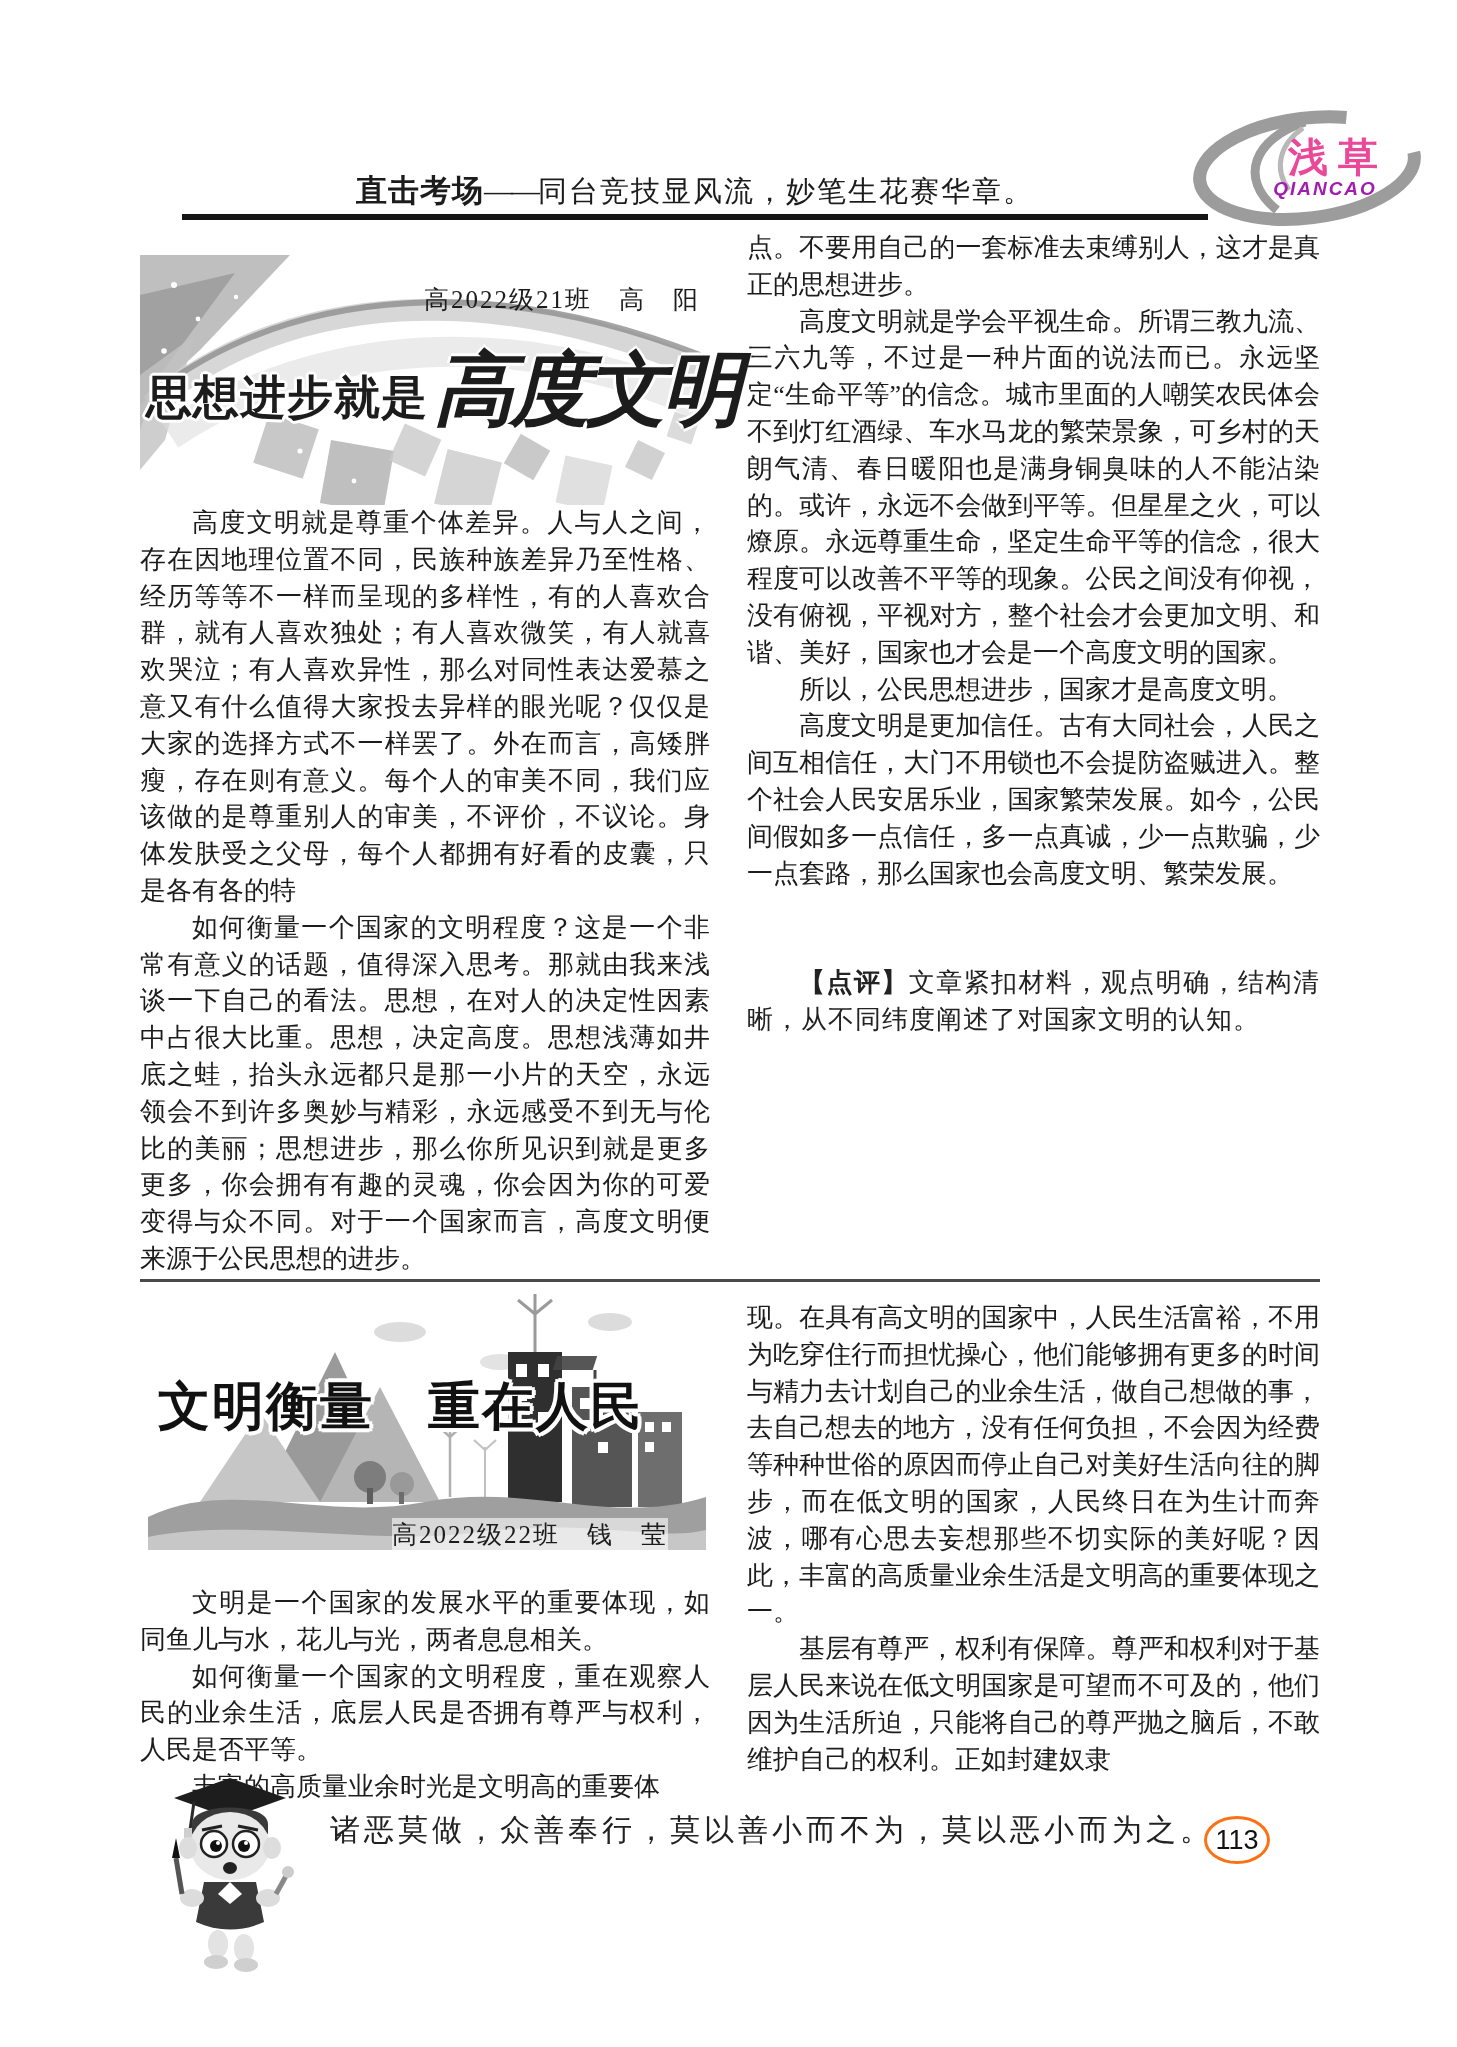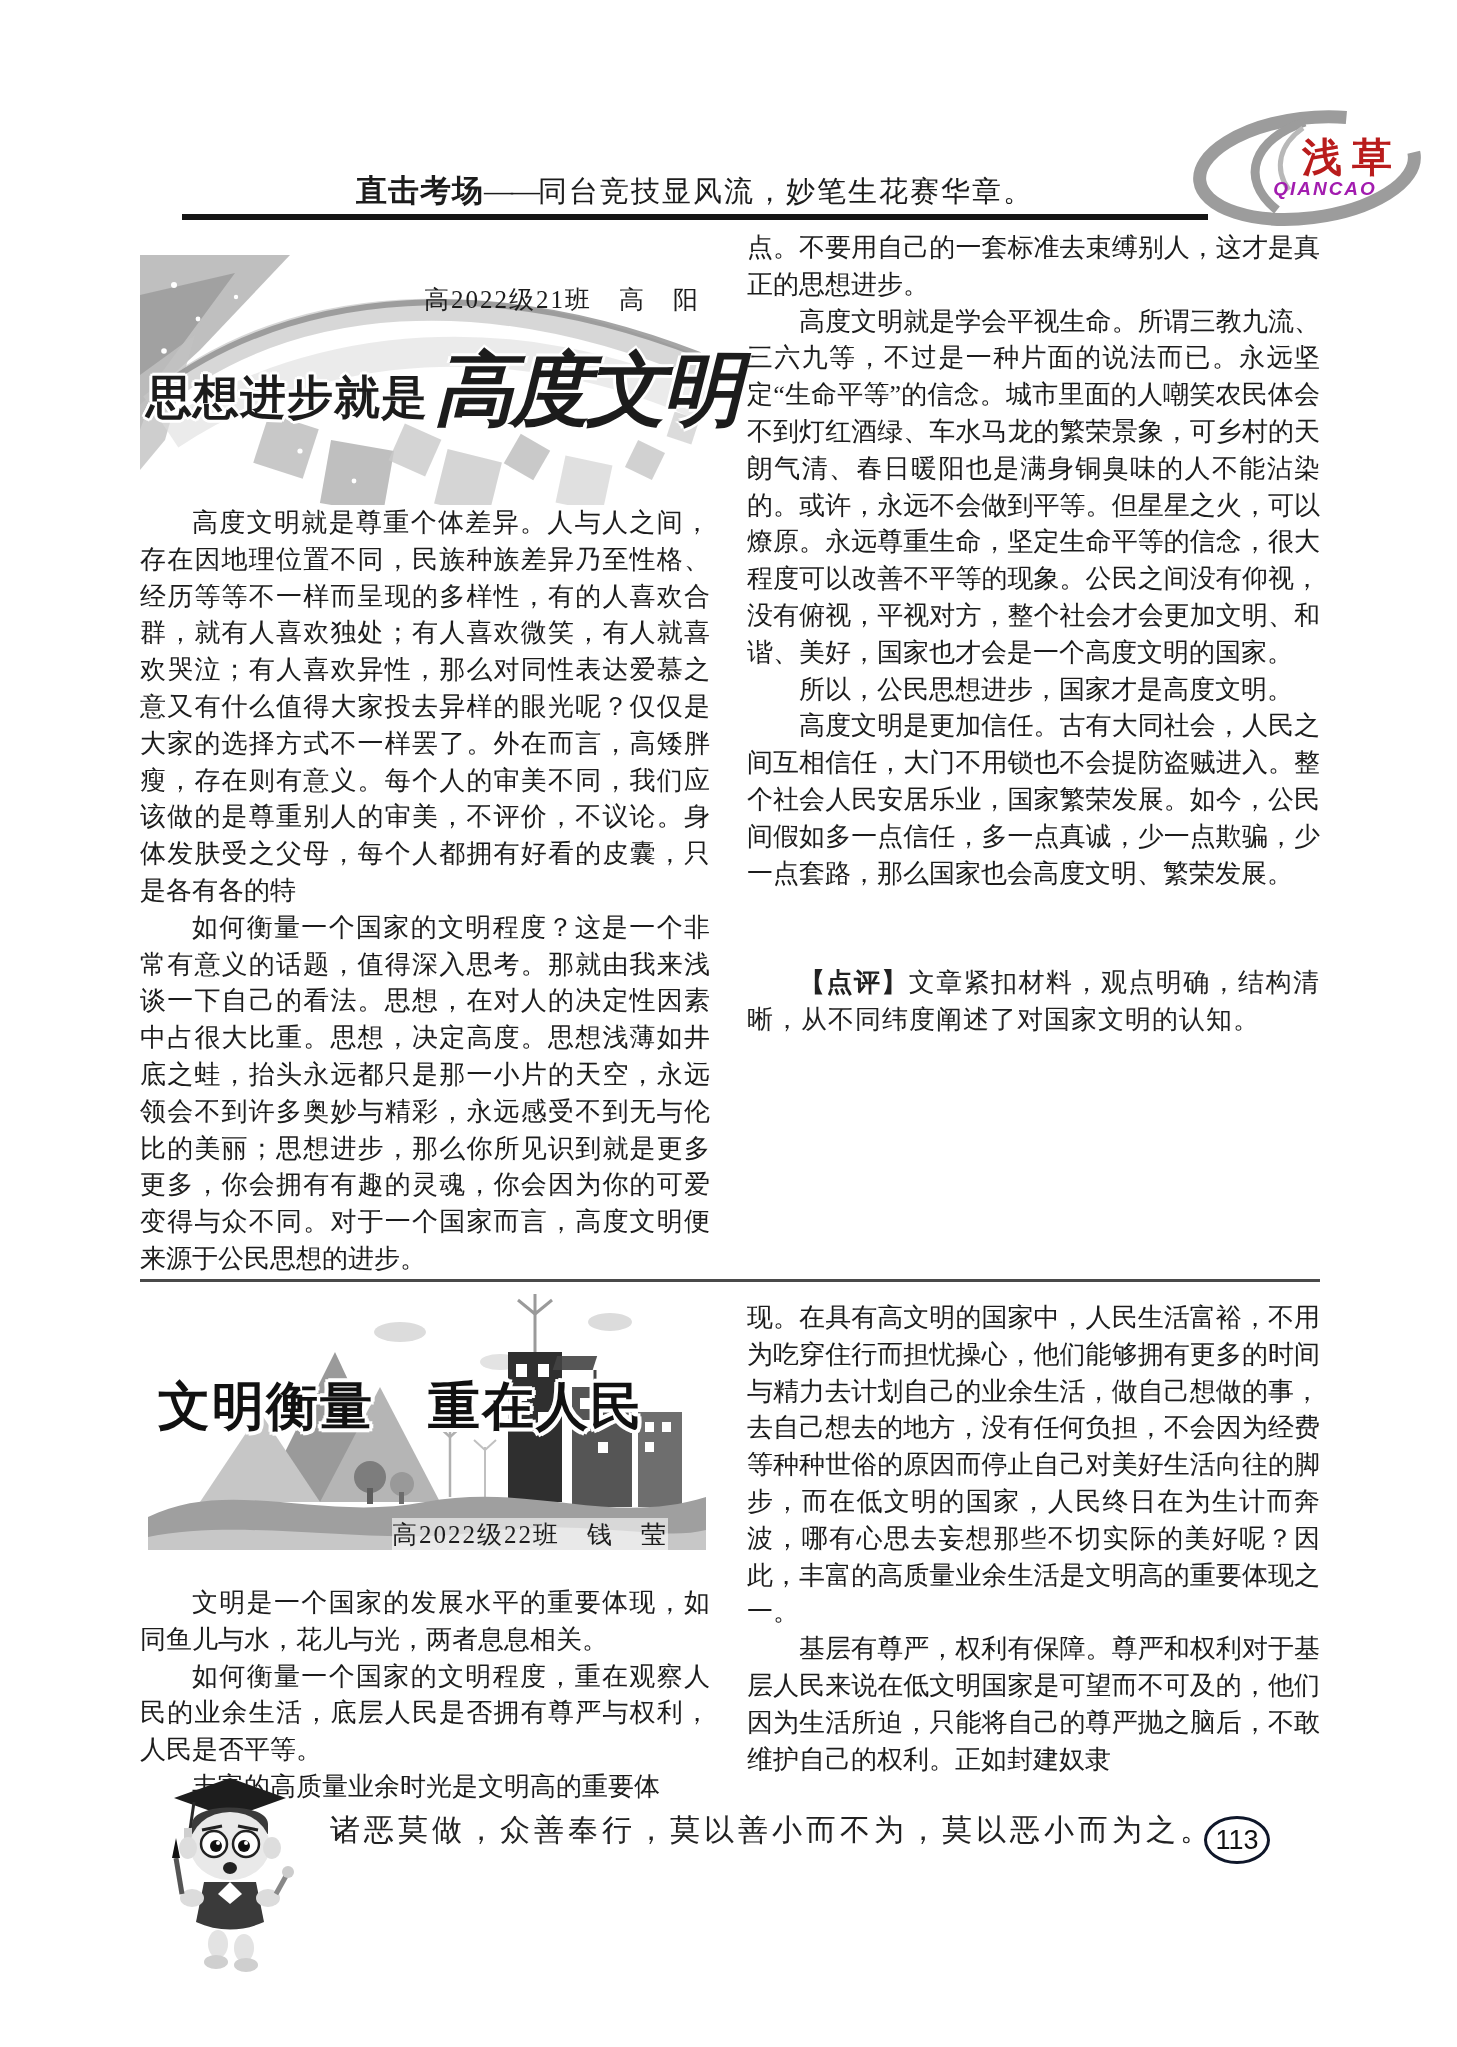--- a/index.html
+++ b/index.html
@@ -8,22 +8,22 @@
 
   
   .masthead{position:absolute;left:182px;top:170px;width:1026px;text-align:center;white-space:nowrap;}
   .mast-bold{font-family:"Liberation Sans","DejaVu Sans",sans-serif;font-weight:bold;font-size:31px;letter-spacing:1px;}
   .mast-dash{font-size:29px;letter-spacing:-2px;}
   .mast-tag{font-size:29px;letter-spacing:2px;}
   .mast-rule{position:absolute;left:182px;top:214px;width:1026px;height:6px;background:#151515;}
 
   
   .logo{position:absolute;left:1185px;top:108px;width:245px;height:120px;}
-  .logo-cn{position:absolute;left:92px;top:22px;width:150px;text-align:center;
-           font-family:"Liberation Sans","DejaVu Sans",sans-serif;font-weight:bold;font-size:40px;color:#b91c1c;letter-spacing:10px;}
+  .logo-cn{position:absolute;left:78px;top:22px;width:150px;text-align:center;
+           font-family:"Liberation Sans","DejaVu Sans",sans-serif;font-weight:bold;font-size:40px;color:#ec4899;letter-spacing:10px;}
   .logo-en{position:absolute;left:60px;top:70px;width:160px;text-align:center;
            font-family:"Liberation Sans","DejaVu Sans",sans-serif;font-weight:bold;font-style:italic;font-size:19px;color:#a21caf;letter-spacing:2px;}
 
   
   .abody p{margin:0;font-size:26px;line-height:36.8px;text-align:justify;text-justify:inter-character;
            word-break:break-all;}
   .ind{text-indent:2em;}
   .noind{text-indent:0;}
 
   .colL{position:absolute;left:140px;width:570px;}
@@ -50,21 +50,21 @@
 
   
   .a2illus{position:relative;width:570px;height:265px;}
   .a2title{position:absolute;left:18px;top:80px;white-space:nowrap;
            font-family:Liberation Serif, serif;font-weight:bold;font-size:52px;letter-spacing:2px;color:#111;
            text-shadow:-4px 0 #fff,4px 0 #fff,0 -4px #fff,0 4px #fff,-3px -3px #fff,3px 3px #fff,-3px 3px #fff,3px -3px #fff;}
   .a2byline{position:absolute;right:42px;bottom:6px;font-size:25px;letter-spacing:2px;background:rgba(255,255,255,.6);}
 
   
   .motto{position:absolute;left:330px;top:1810px;font-size:30px;letter-spacing:4px;color:#222;white-space:nowrap;}
-  .pagenum{position:absolute;left:1204px;top:1816px;width:60px;height:42px;border:3px solid #0f172a;border-radius:50%;
+  .pagenum{position:absolute;left:1204px;top:1816px;width:60px;height:42px;border:3px solid #f97316;border-radius:50%;
            text-align:center;line-height:42px;font-family:"Liberation Sans","DejaVu Sans",sans-serif;font-size:27px;color:#111;}
   .mascot{position:absolute;left:146px;top:1772px;width:168px;height:200px;}
 </style>
 </head>
 <body>
 
 <div class="page">
 
   <div class="masthead">
     <span class="mast-bold">直击考场</span><span class="mast-dash">——</span><span class="mast-tag">同台竞技显风流，妙笔生花赛华章。</span>

